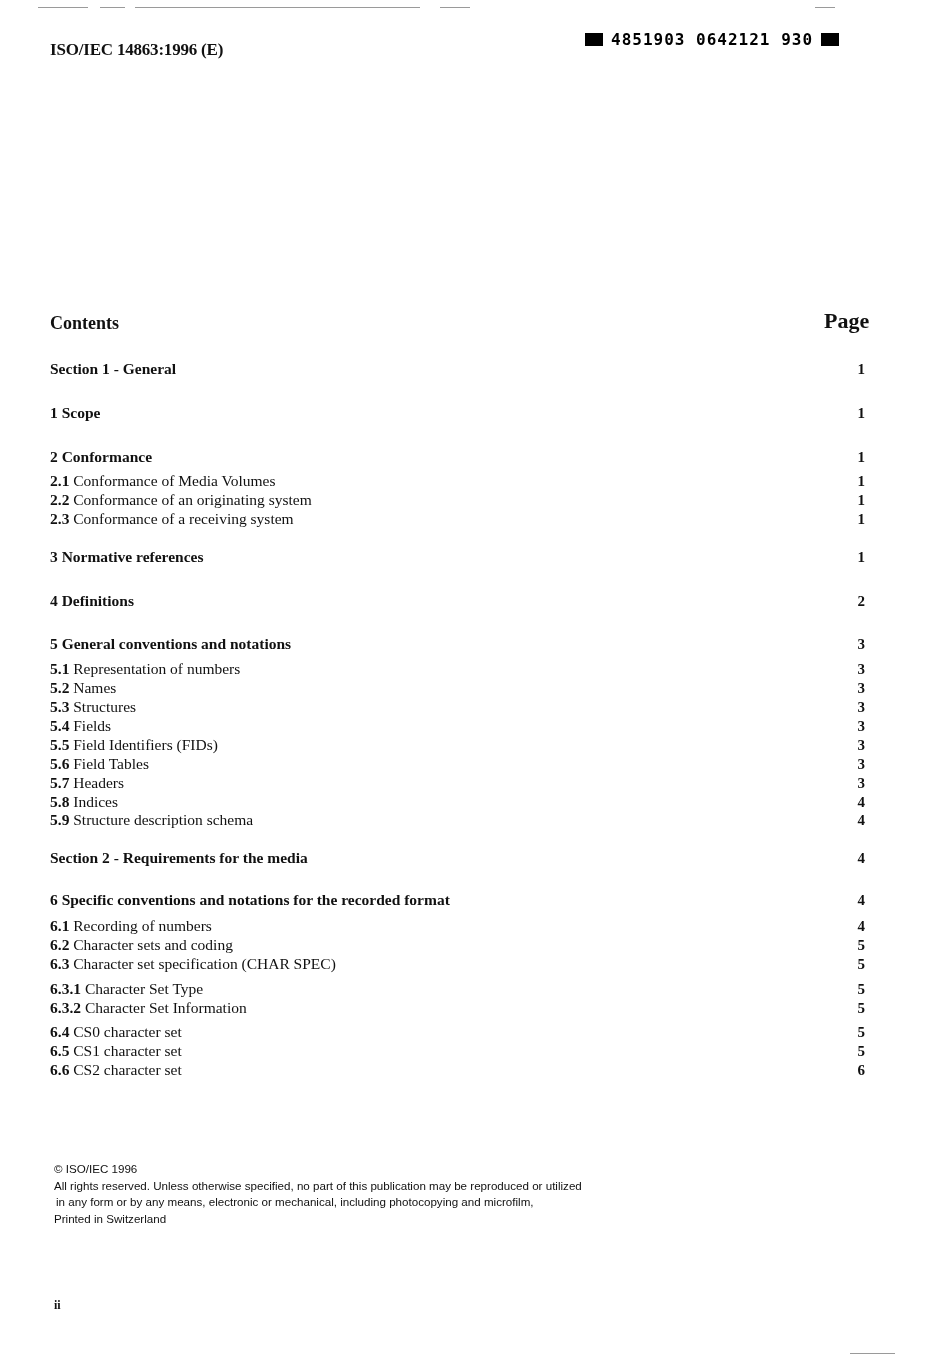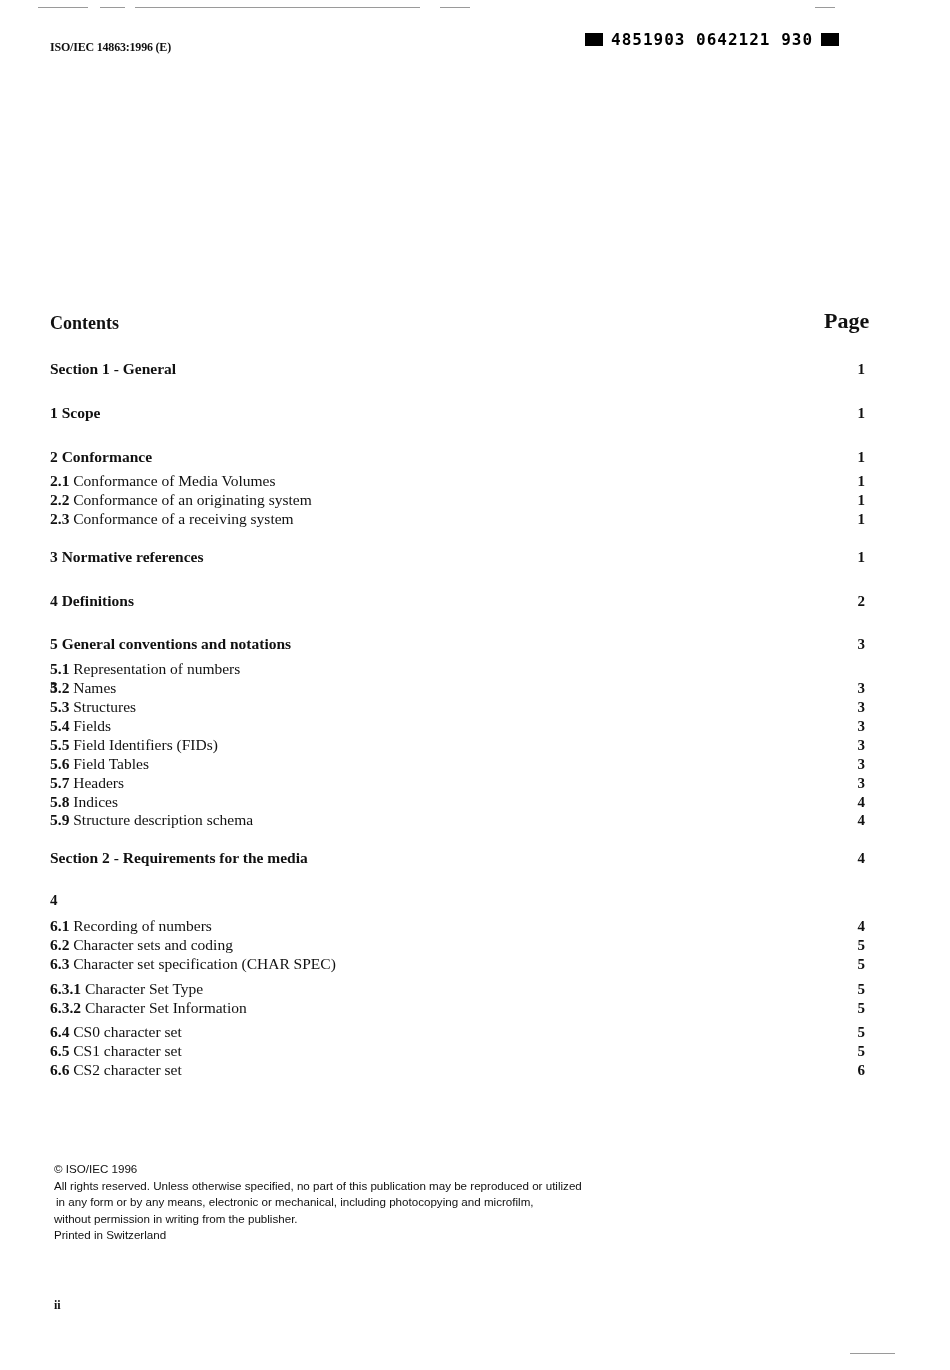--- a/index.html
+++ b/index.html
@@ -2,21 +2,21 @@
 <html><head>
   <meta charset="utf-8">
   <style>
     html, body { margin: 0; padding: 0; background: #ffffff; }
     body {
       width: 950px; height: 1370px; position: relative; overflow: hidden;
       font-family: "Liberation Serif", "DejaVu Serif", serif; color: #111;
     }
     .scanline { position: absolute; height: 1px; background: #9a9a9a; }
     .doc-id {
-      position: absolute; left: 50px; top: 40px; font-size: 12px; font-weight: bold;
+      position: absolute; left: 50px; top: 40px; font-size: 17px; font-weight: bold;
       letter-spacing: -0.2px;
       text-align: center;
     }
     .barcode {
       position: absolute; left: 585px; top: 30px; display: flex; align-items: center;
       font-family: "DejaVu Sans Mono", "Liberation Mono", monospace; font-size: 16px;
       letter-spacing: 1px; color: #000;
     }
     .barcode .block { display: inline-block; width: 18px; height: 13px; background: #000; }
     .barcode .code { margin: 0 8px; font-weight: bold; }
@@ -85,21 +85,21 @@
       <span class="page">1</span>
     </div>
     <div class="toc-row bold" style="top: 592px; gap: 18px;">
       <span class="label-wrap"><span class="num">4</span> <span class="label">Definitions</span></span>
       <span class="page">2</span>
     </div>
     <div class="toc-row bold" style="top: 635px; align-items: center;">
       <span class="label-wrap"><span class="num">5</span> <span class="label">General conventions and notations</span></span>
       <span class="page">3</span>
     </div>
-    <div class="toc-row" style="top: 660px; flex-direction: column;">
+    <div class="toc-row" style="top: 660px;">
       <span class="label-wrap"><span class="num">5.1</span> <span class="label">Representation of numbers</span></span>
       <span class="page">3</span>
     </div>
     <div class="toc-row" style="top: 679px;">
       <span class="label-wrap"><span class="num">5.2</span> <span class="label">Names</span></span>
       <span class="page">3</span>
     </div>
     <div class="toc-row" style="top: 698px;">
       <span class="label-wrap"><span class="num">5.3</span> <span class="label">Structures</span></span>
       <span class="page">3</span>
@@ -126,20 +126,21 @@
     </div>
     <div class="toc-row" style="top: 811px;">
       <span class="label-wrap"><span class="num">5.9</span> <span class="label">Structure description schema</span></span>
       <span class="page">4</span>
     </div>
     <div class="toc-row bold" style="top: 849px;">
       <span class="label-wrap"><span class="label">Section 2 - Requirements for the media</span></span>
       <span class="page">4</span>
     </div>
     <div class="toc-row bold" style="top: 891px;">
+      <span class="label-wrap"><span class="num">6</span> <span class="label">Specific conventions and notations for the recorded format</span></span>
       <span class="page">4</span>
     </div>
     <div class="toc-row" style="top: 917px;">
       <span class="label-wrap"><span class="num">6.1</span> <span class="label">Recording of numbers</span></span>
       <span class="page">4</span>
     </div>
     <div class="toc-row" style="top: 936px;">
       <span class="label-wrap"><span class="num">6.2</span> <span class="label">Character sets and coding</span></span>
       <span class="page">5</span>
     </div>
@@ -166,17 +167,16 @@
     <div class="toc-row" style="top: 1061px;">
       <span class="label-wrap"><span class="num">6.6</span> <span class="label">CS2 character set</span></span>
       <span class="page">6</span>
     </div>
   </div>
 
 <div class="copyright">
   <div>© ISO/IEC 1996</div>
   <div>All rights reserved. Unless otherwise specified, no part of this publication may be reproduced or utilized</div>
   <div class="indent1">in any form or by any means, electronic or mechanical, including photocopying and microfilm,</div>
-  <div>without permission in writing from the publisher.</div>
   <div>Printed in Switzerland</div>
 </div>
 
 <div class="folio">ii</div>
 
 </body></html>

